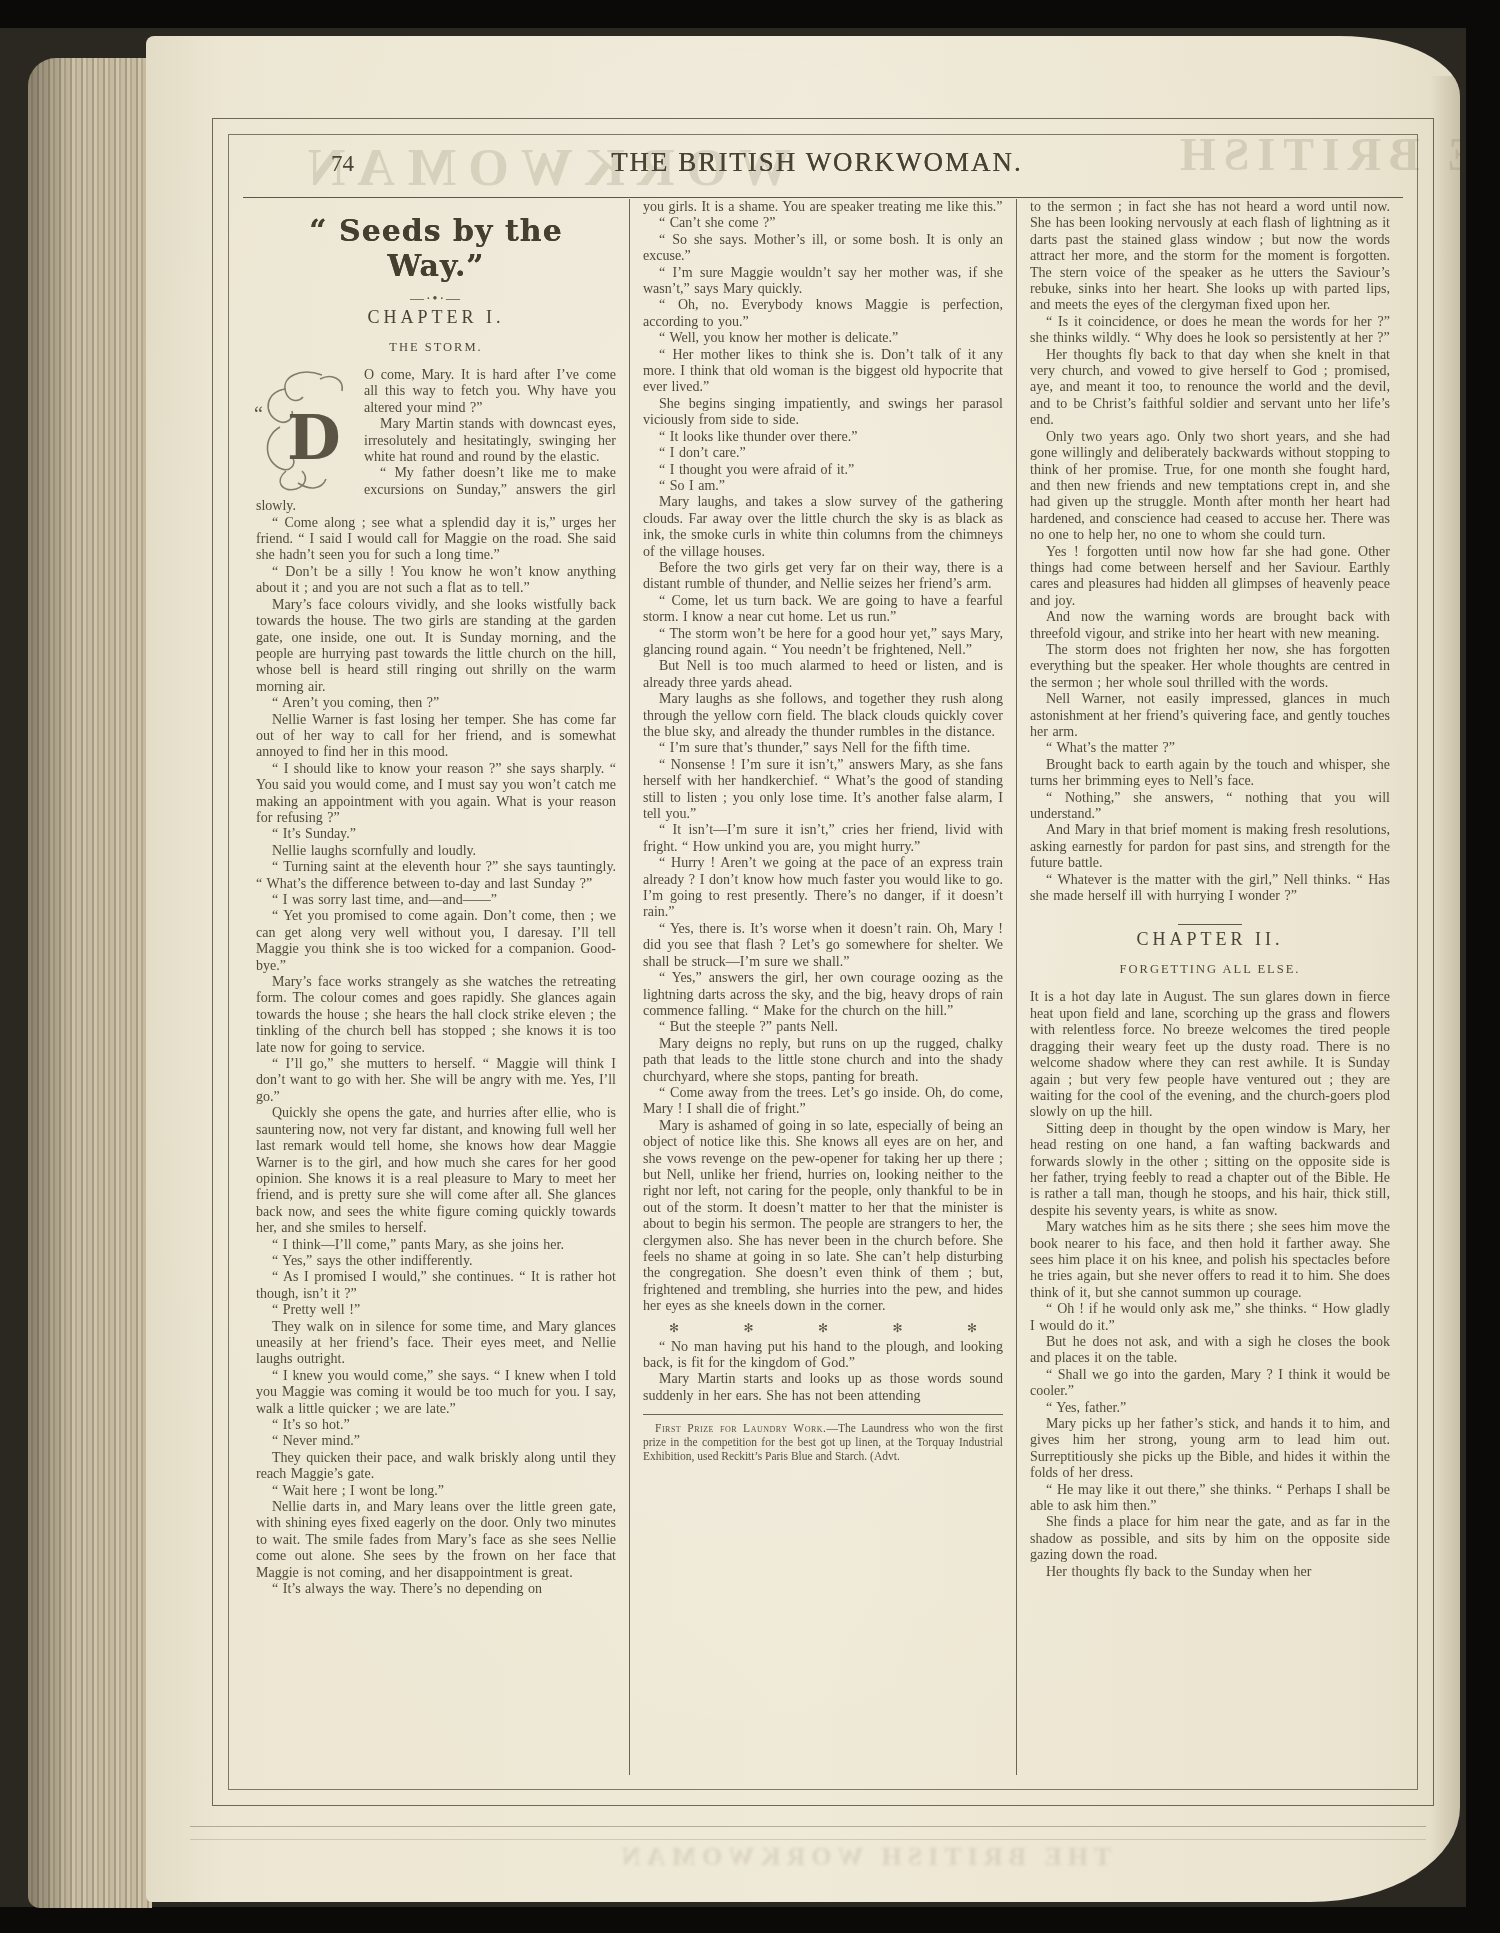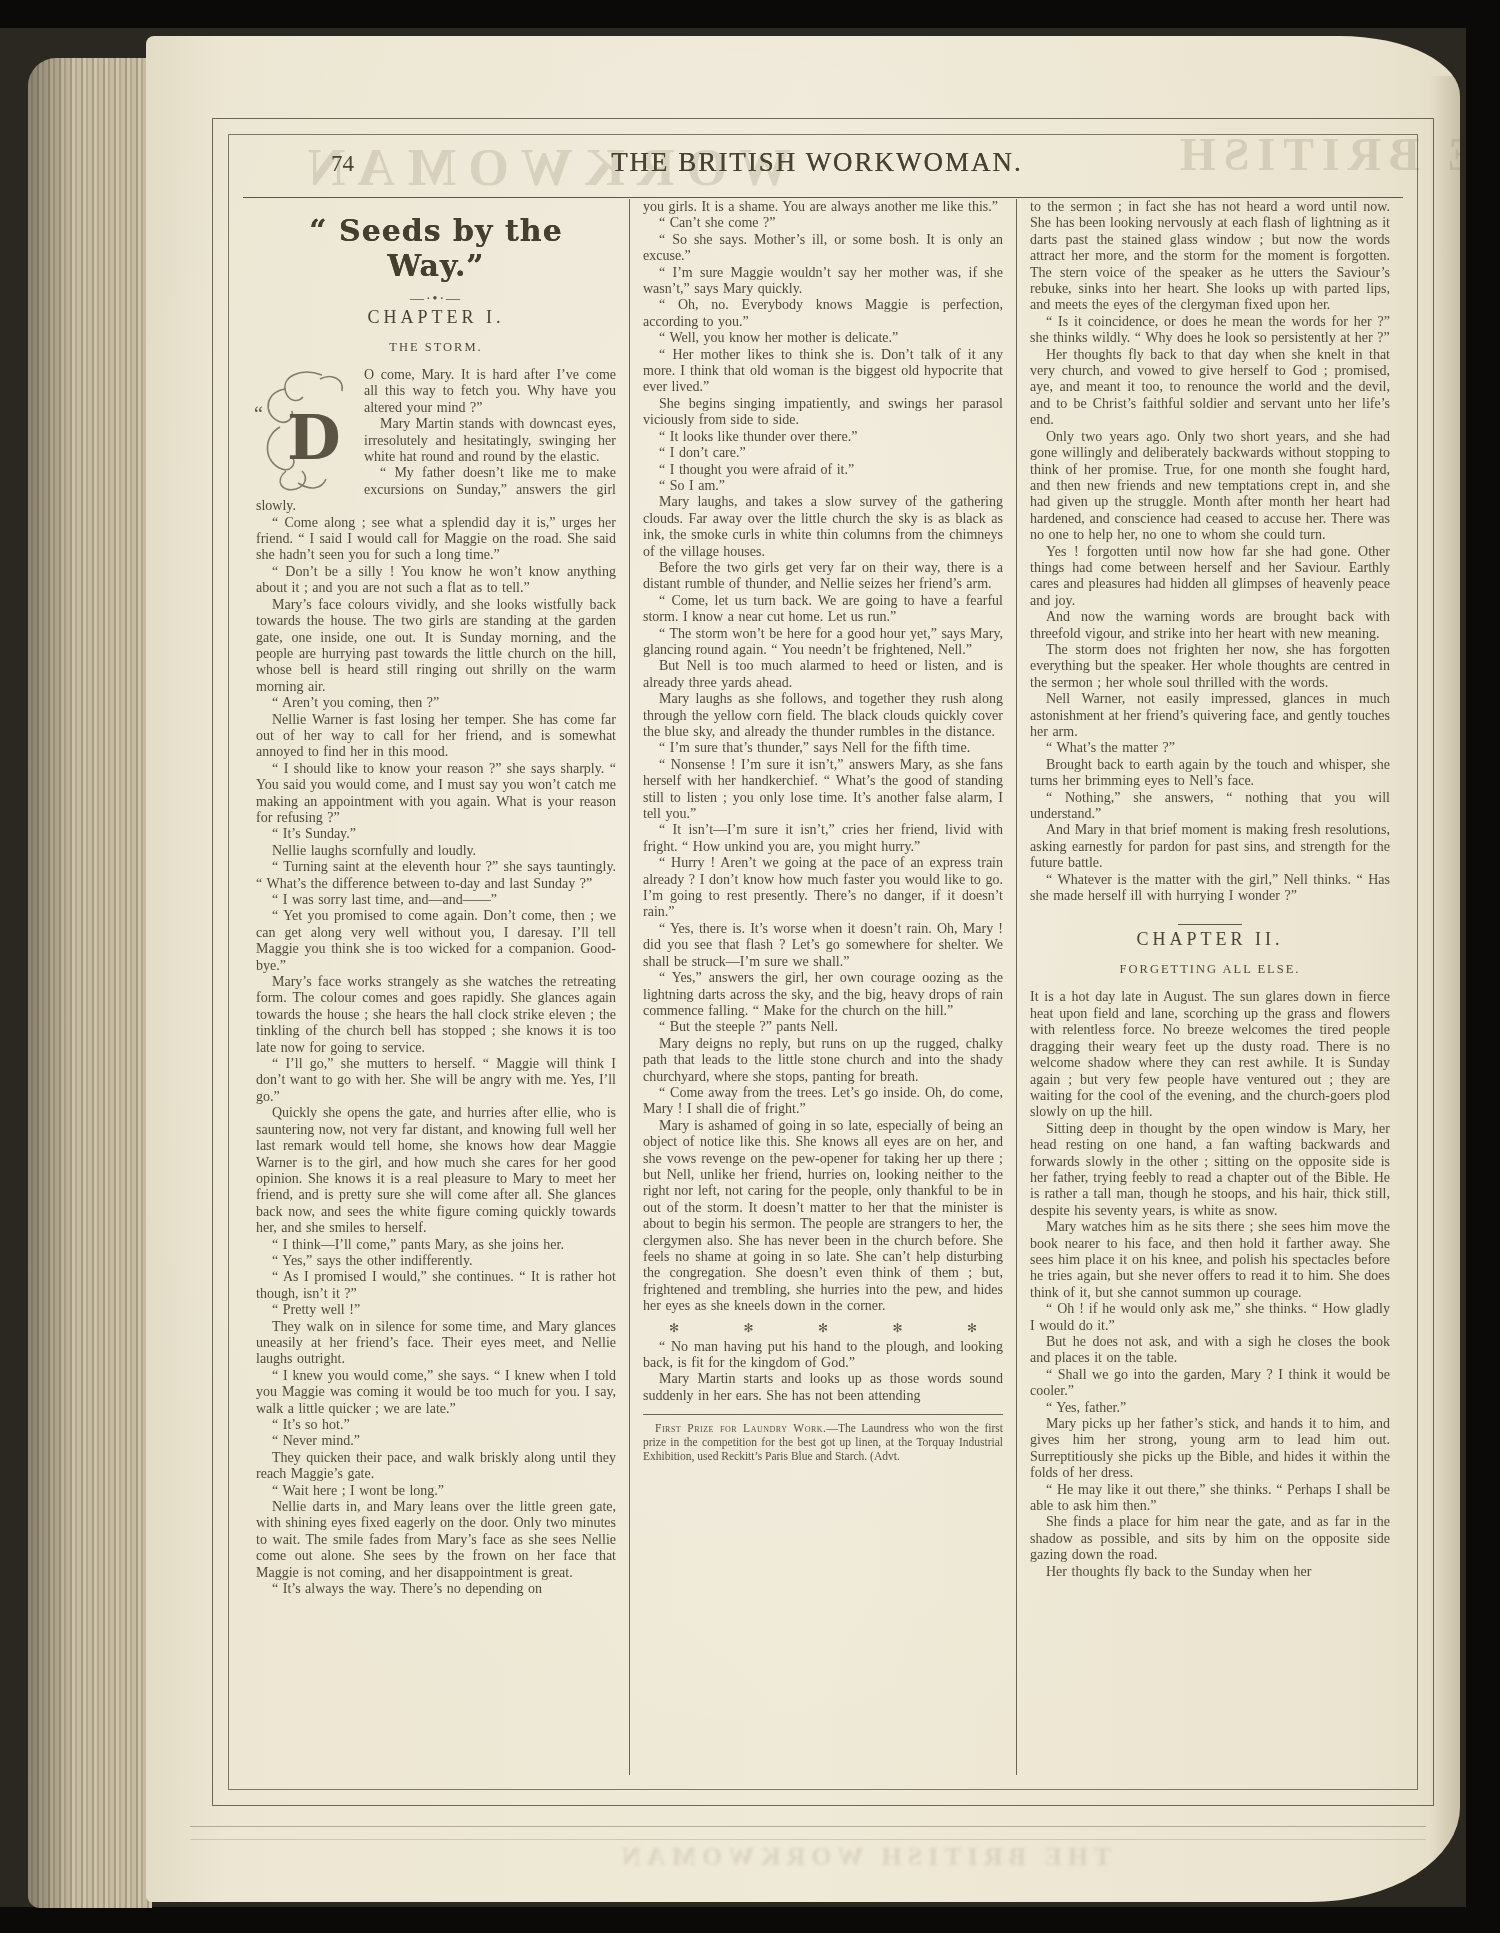--- a/index.html
+++ b/index.html
@@ -152,21 +152,21 @@
                 <p class="para i24">“ Never mind.”</p>
                 <p class="para i25">They quicken their pace, and walk briskly along until they reach Maggie’s gate.</p>
                 <p class="para i26">“ Wait here ; I wont be long.”</p>
                 <p class="para i27">Nellie darts in, and Mary leans over the little green gate, with shining eyes fixed eagerly on the door. Only two minutes to wait. The smile fades from Mary’s face as she sees Nellie come out alone. She sees by the frown on her face that Maggie is not coming, and her disappointment is great.</p>
                 <p class="para i29">“ It’s always the way. There’s no depending on</p>
               </div>
           </div>
 
           <div class="col" id="col2">
             <div id="col2-paras" class="no-first-indent">
-                <p class="para i0">you girls. It is a shame. You are always another me like this.”</p>
+                <p class="para i0">you girls. It is a shame. You are speaker treating me like this.”</p>
                 <p class="para i1">“ Can’t she come ?”</p>
                 <p class="para i2">“ So she says. Mother’s ill, or some bosh. It is only an excuse.”</p>
                 <p class="para i3">“ I’m sure Maggie wouldn’t say her mother was, if she wasn’t,” says Mary quickly.</p>
                 <p class="para i4">“ Oh, no. Everybody knows Maggie is perfection, according to you.”</p>
                 <p class="para i5">“ Well, you know her mother is delicate.”</p>
                 <p class="para i6">“ Her mother likes to think she is. Don’t talk of it any more. I think that old woman is the biggest old hypocrite that ever lived.”</p>
                 <p class="para i7">She begins singing impatiently, and swings her parasol viciously from side to side.</p>
                 <p class="para i8">“ It looks like thunder over there.”</p>
                 <p class="para i9">“ I don’t care.”</p>
                 <p class="para i10">“ I thought you were afraid of it.”</p>

